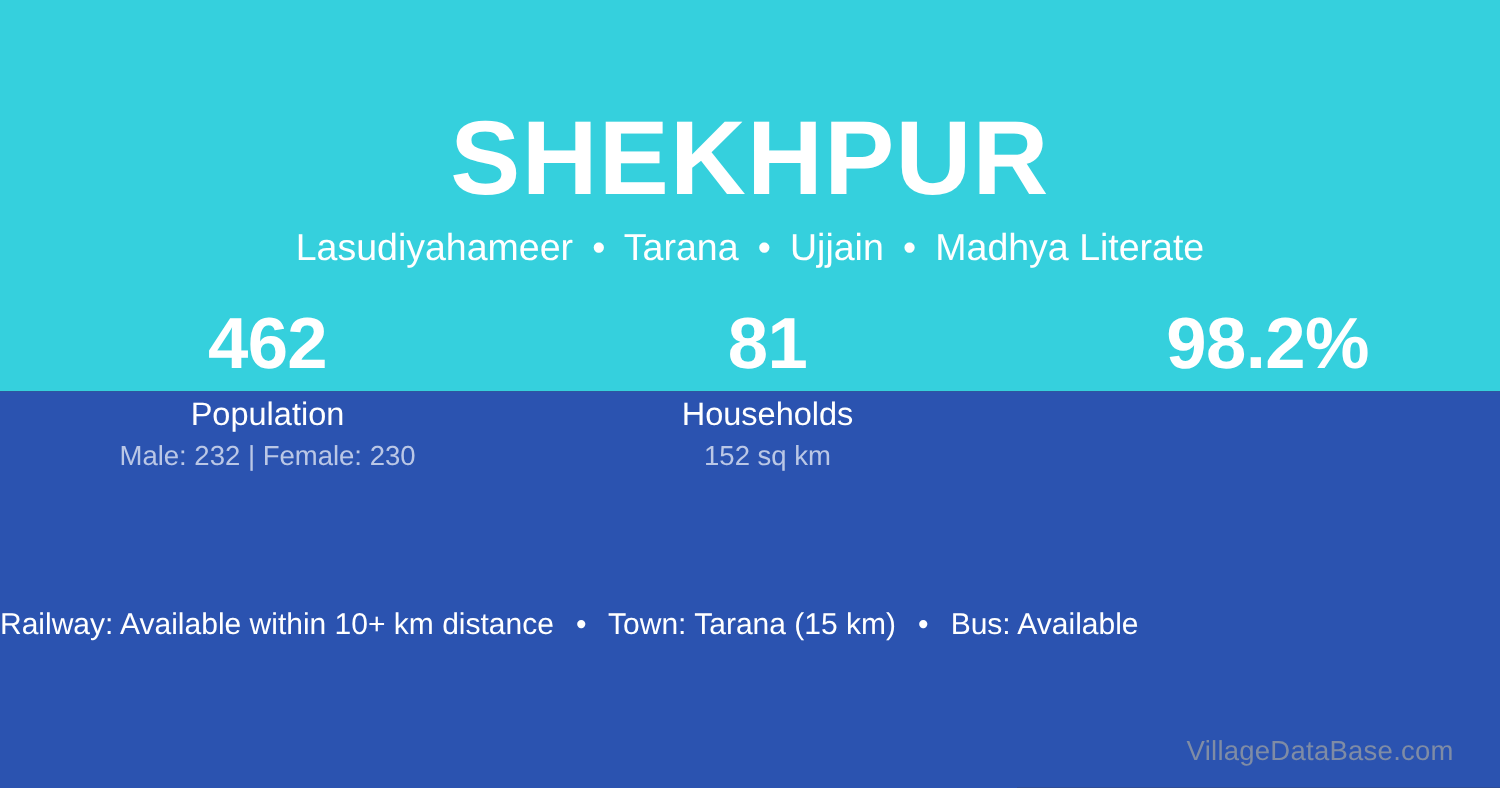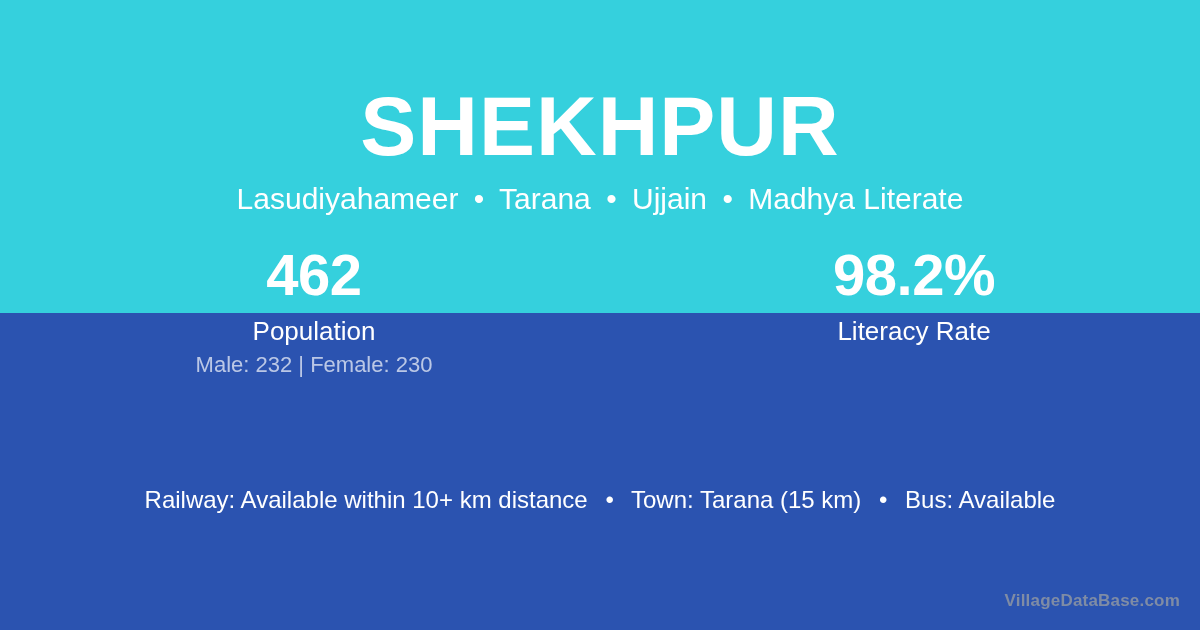--- a/index.html
+++ b/index.html
@@ -112,40 +112,39 @@
     color: rgba(255,255,255,0.68);
     white-space: nowrap;
   }
 
   
   .amenities {
     position: absolute;
     left: 0;
     top: 486px;
     width: 1200px;
-    text-align: center;
     font-size: 24px;
     line-height: 28px;
     font-weight: 400;
     color: #ffffff;
     white-space: nowrap;
   }
   .amenities .sep {
     padding: 0 11px;
     color: #ffffff;
   }
 
   
   .watermark {
     position: absolute;
-    right: 20px;
+    right: 37px;
     bottom: 16px;
-    font-size: 17px;
+    font-size: 22px;
     line-height: 26px;
-    font-weight: 700;
+    font-weight: 400;
     color: #7f8ca5;
     letter-spacing: 0.2px;
     white-space: nowrap;
   }
 </style>
 </head>
 <body>
 
 <div id="card">
 
@@ -167,24 +166,28 @@
   </div>
 
   <div class="stats">
 
     <div class="stat">
       <div class="stat-value">462</div>
       <div class="stat-label">Population</div>
       <div class="stat-detail">Male: 232 | Female: 230</div>
     </div>
 
+    <div class="stat">
+      <div class="stat-value">81</div>
+      <div class="stat-label">Households</div>
+      <div class="stat-detail">152 sq km</div>
+    </div>
 
     <div class="stat">
       <div class="stat-value">98.2%</div>
-      <div class="stat-label">Literacy Rate</div>
     </div>
 
   </div>
 
   <div class="amenities">
     <span>Railway: Available within 10+ km distance</span>
     <span class="sep">•</span>
     <span>Town: Tarana (15 km)</span>
     <span class="sep">•</span>
     <span>Bus: Available</span>

